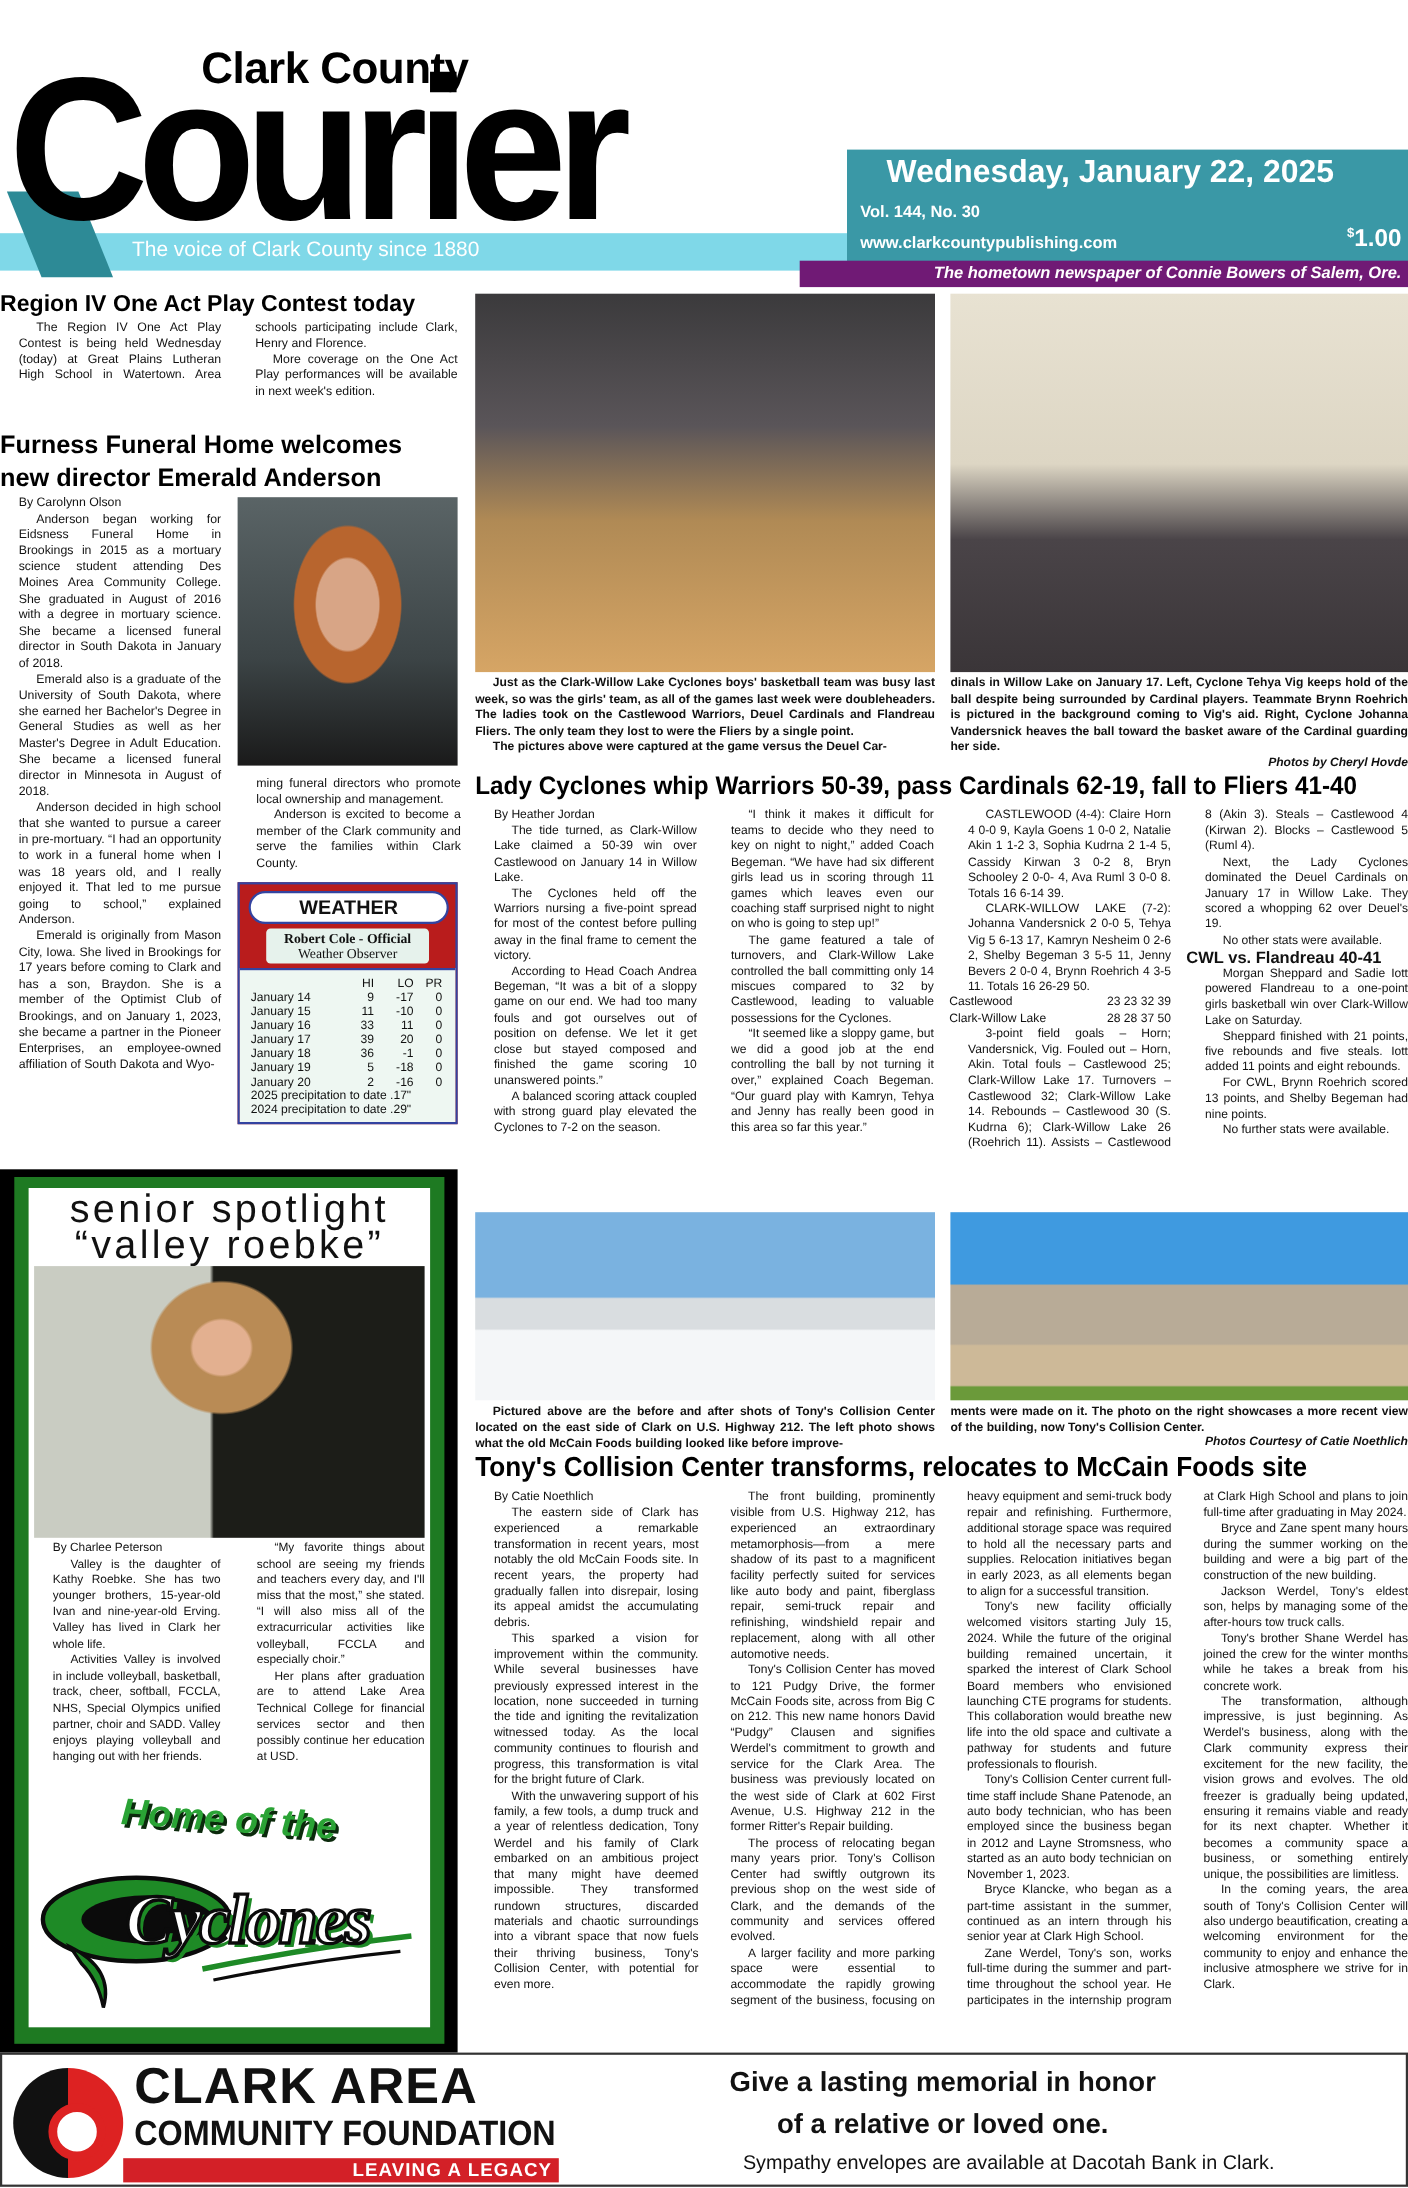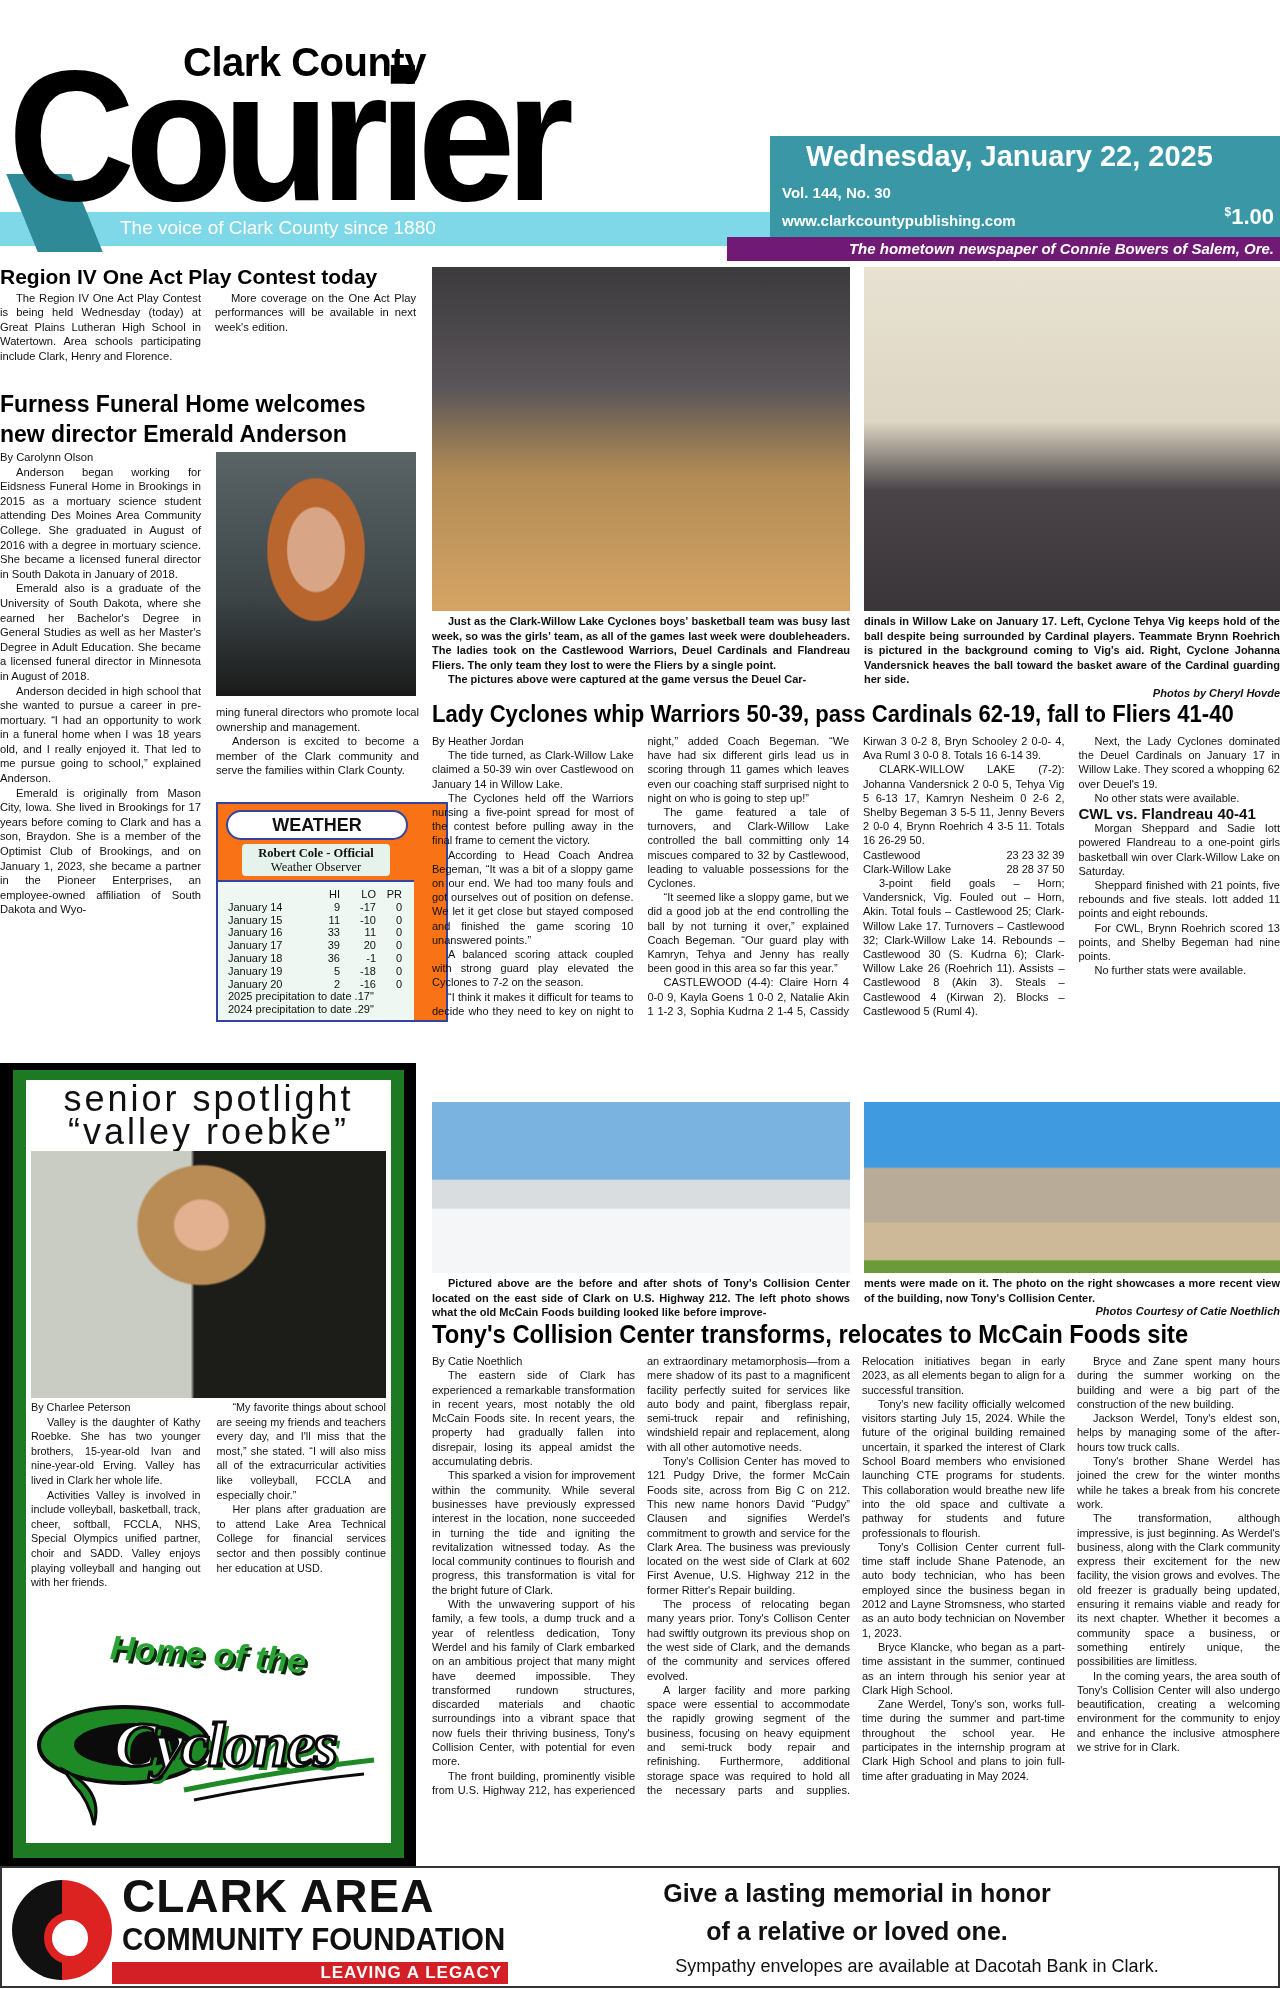--- a/index.html
+++ b/index.html
@@ -16,38 +16,38 @@
   .datebox { left: 770px; top: 136px; width: 510px; height: 102px; background: #3a98a6; color: #fff; }
   .date-main { position: absolute; left: 36px; top: 4px; font-size: 29px; font-weight: bold; }
   .vol { position: absolute; left: 12px; top: 48px; font-size: 15px; font-weight: bold; }
   .web { position: absolute; left: 12px; top: 76px; font-size: 15px; font-weight: bold; }
   .price { position: absolute; right: 6px; top: 68px; font-size: 22px; font-weight: bold; }
   .price sup { font-size: 12px; }
   .hometown { left: 727px; top: 237px; width: 553px; height: 24px; background: #701a75; color: #fff; font-size: 15px; font-style: italic; font-weight: bold; text-align: right; padding-right: 6px; line-height: 24px; }
 
   h2.hl { font-family: "Liberation Sans", sans-serif; font-weight: bold; color: #000; line-height: 1.12; }
   .body-text { font-size: 11.2px; line-height: 14.6px; text-align: justify; color: #111; }
-  .body-text p { text-indent: 16px; }
+  .body-text p { text-indent: 16px; margin-left: 17px; }
   .body-text p.by { text-indent: 0; }
   .cols2 { column-count: 2; column-gap: 14px; }
   .caption { font-family: "Liberation Sans Narrow","Liberation Sans", sans-serif; font-size: 11px; line-height: 14.5px; font-weight: bold; text-align: justify; }
   .caption p { text-indent: 16px; }
   .credit { font-size: 11px; font-style: italic; font-weight: bold; text-align: right; }
 
   
   .photo { overflow: hidden; }
   .bball1 { background: linear-gradient(180deg, #3b3a3c 0%, #5a5559 35%, #b08a55 60%, #d6a565 100%); }
   .bball2 { background: linear-gradient(180deg, #e8e2d2 0%, #ddd6c4 45%, #4a4448 65%, #3a3538 100%); }
   .portrait { background: radial-gradient(ellipse at 50% 40%, #d8a586 0 20%, #b8652e 21% 34%, transparent 35%), linear-gradient(180deg, #5a6466, #3c4446 60%, #1a1a1a 100%); }
   .senior { background: radial-gradient(ellipse at 48% 30%, #e3b090 0 10%, #b98b55 11% 24%, transparent 25%), linear-gradient(90deg, #c9ccc2 0 45%, #1c1d18 46% 100%); }
   .before { background: linear-gradient(180deg, #7ab2e0 0 45%, #d9dde0 46% 62%, #f4f6f8 63% 100%); }
   .after { background: linear-gradient(180deg, #3f9ae0 0 38%, #b8ab97 39% 70%, #cdb998 71% 92%, #6b9a3a 93% 100%); }
 
   
-  .weather { left: 216px; top: 802px; width: 232px; height: 220px; border: 2px solid #3343a0; background: #f97316; }
+  .weather { left: 216px; top: 802px; width: 200px; height: 220px; border: 2px solid #3343a0; background: #b91c1c; }
   .weather-title { position: absolute; left: 8px; top: 6px; width: 182px; height: 30px; border: 2px solid #3343a0; border-radius: 16px; background: #fff; font-size: 18px; font-weight: bold; text-align: center; line-height: 26px; }
   .weather-obs { position: absolute; left: 24px; top: 40px; width: 148px; font-family: "Liberation Serif", serif; font-size: 12.5px; line-height: 14px; text-align: center; background: #e6f2ec; border-radius: 4px; padding: 2px 0; }
   .weather-tbl { position: absolute; left: 0; top: 76px; width: 196px; height: 140px; border-top: 2px solid #3343a0; background: #eef7f2; padding: 6px 8px 0 10px; font-size: 11px; line-height: 12.8px; }
   .wrow { display: flex; }
   .wrow .d { width: 92px; }
   .wrow .hi { width: 20px; text-align: right; }
   .wrow .lo { width: 36px; text-align: right; }
   .wrow .pr { width: 26px; text-align: right; }
 
   

